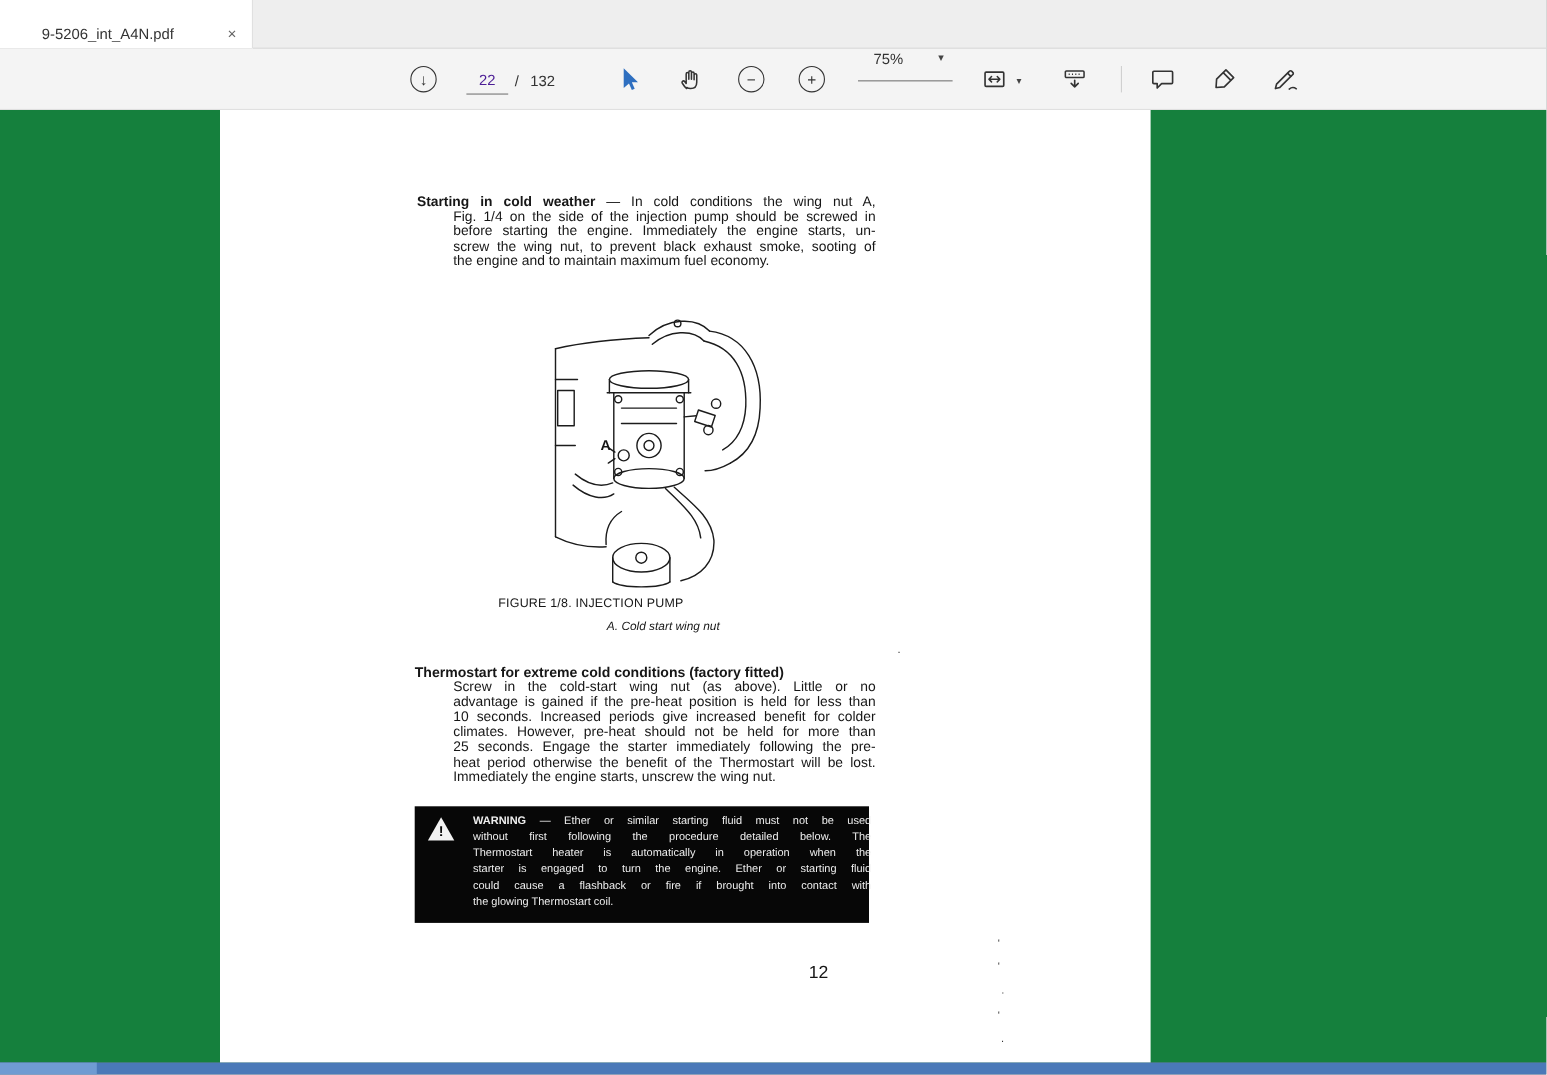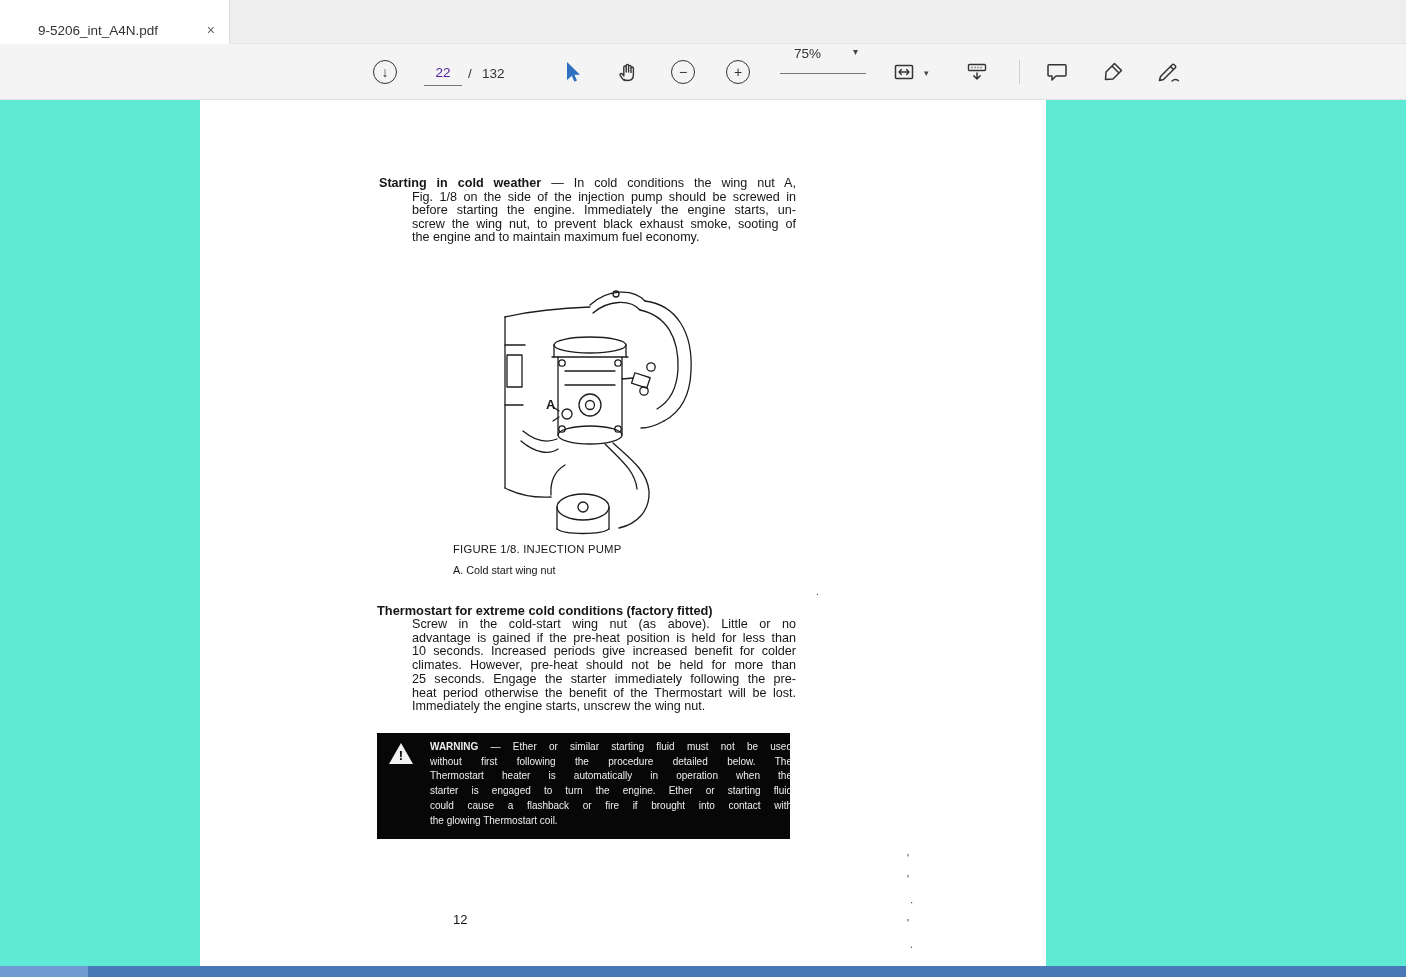--- a/index.html
+++ b/index.html
@@ -21,45 +21,45 @@
   .page-input { position:absolute; left:424px; top:16px; width:38px; height:26px; border:none; border-bottom:1px solid #767676; background:transparent; text-align:center; font-size:13.5px; color:#4c1d95; font-family:"Liberation Sans",sans-serif; }
   .page-slash { position:absolute; left:468px; top:22px; font-size:13.5px; color:#333; }
   .page-total { position:absolute; left:482px; top:22px; font-size:13.5px; color:#333; }
   .zoom-box { position:absolute; left:780px; top:2px; width:86px; height:28px; border-bottom:1px solid #767676; display:flex; align-items:flex-start; font-size:13.5px; color:#333; }
   .zoom-box .zv { margin-left:14px; }
   .zoom-box .caret { margin-left:auto; margin-right:8px; font-size:10px; color:#444; }
   .fit-caret { position:absolute; left:924px; top:24px; font-size:9px; color:#444; }
   .tb-sep { position:absolute; left:1019px; top:16px; width:1px; height:24px; background:#d0d0d0; }
 
   
-  .pdf-viewport { position:absolute; top:100px; left:0; width:1406px; height:866px; background:#5eead4; }
+  .pdf-viewport { position:absolute; top:100px; left:0; width:1406px; height:866px; background:#15803d; }
   .pdf-page { position:absolute; left:200px; top:0; width:846px; height:866px; background:#ffffff; color:#161616; }
 
   .just { text-align:justify; text-align-last:justify; }
   .just-last { text-align:center; text-align-last:left; }
   .b { font-weight:bold; }
 
   .intro { position:absolute; left:179px; top:77px; width:417px; font-size:12.6px; line-height:13.6px; }
   .intro .rest { margin-left:33px; width:384px; }
 
   .figure { position:absolute; left:295px; top:183px; width:215px; height:257px; }
   .fig-a { position:absolute; left:346px; top:297px; font-weight:bold; font-size:13px; }
 
   .fig-caption { position:absolute; left:253px; top:443px; width:300px; text-align:left; font-size:11.3px; letter-spacing:0.2px; }
-  .fig-subcaption { position:absolute; left:253px; top:464px; width:300px; font-size:10.8px; }
+  .fig-subcaption { position:absolute; left:253px; top:464px; width:300px; text-align:center; font-style:italic; font-size:10.8px; }
 
   .thermo-head { position:absolute; left:177px; top:503px; font-weight:bold; font-size:12.8px; }
   .thermo-body { position:absolute; left:212px; top:518px; width:384px; font-size:12.6px; line-height:13.7px; }
 
   .warning { position:absolute; left:177px; top:633px; width:413px; height:106px; background:#070707; }
   .warn-tri { position:absolute; left:12px; top:10px; width:0; height:0; border-left:12px solid transparent; border-right:12px solid transparent; border-bottom:21px solid #f2f2f2; }
   .warn-ex { position:absolute; left:12px; top:15px; width:24px; text-align:center; color:#070707; font-weight:bold; font-size:13px; }
   .warn-text { position:absolute; left:53px; top:7px; width:362px; color:#eeeeee; font-size:10px; line-height:14.7px; }
 
-  .page-num { position:absolute; left:253px; top:776px; width:300px; text-align:left; font-size:13px;margin-top:36px; }
+  .page-num { position:absolute; left:253px; top:776px; width:300px; text-align:right; font-size:16px; }
 
   .artifact { position:absolute; font-size:10px; color:#333; }
   .art0 { left:616px; top:486px; }
   .art1 { left:707px; top:753px; }
   .art2 { left:707px; top:774px; }
   .art3 { left:710px; top:797px; }
   .art4 { left:707px; top:818px; }
   .art5 { left:710px; top:839px; }
 
   
@@ -161,21 +161,21 @@
   </div>
 
   <div class="pdf-viewport">
     <div class="pdf-page">
 
       <div class="intro">
         <div class="just">
           <span class="b">Starting in cold weather</span><span> — In cold conditions the wing nut A,</span>
         </div>
         <div class="rest">
-          <div class="just">Fig. 1/8 on the side of the injection pump should be screwed in</div>
+          <div class="just">Fig. 1/4 on the side of the injection pump should be screwed in</div>
           <div class="just">before starting the engine. Immediately the engine starts, un-</div>
           <div class="just">screw the wing nut, to prevent black exhaust smoke, sooting of</div>
           <div class="just-last">the engine and to maintain maximum fuel economy.</div>
         </div>
       </div>
 
       <div class="figure">
         <svg viewBox="0 0 215 257" width="215" height="257">
           <g fill="none" stroke="#1c1c1c" stroke-width="1.3" stroke-linecap="round" stroke-linejoin="round">
             <path d="M95 22 C112 6 138 5 150 18"></path>

